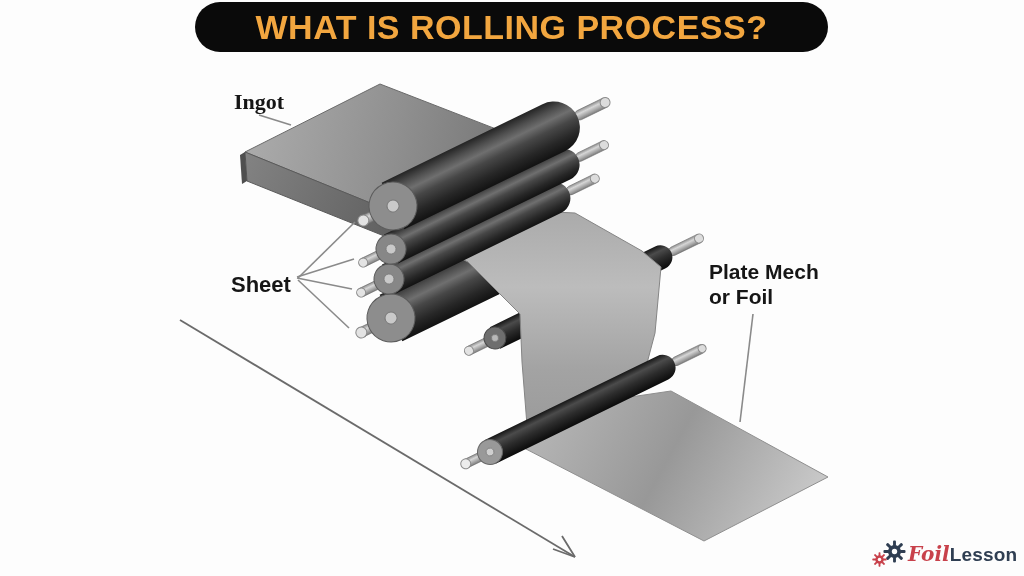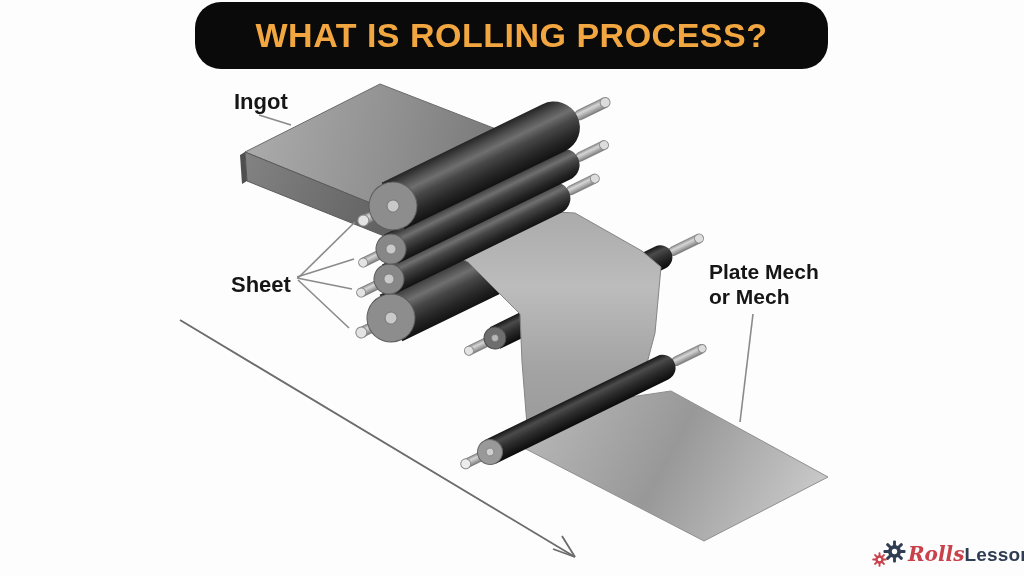--- a/index.html
+++ b/index.html
@@ -1,23 +1,23 @@
 <!DOCTYPE html>
 <html><head>
 <meta charset="utf-8">
 <style>
   html,body{margin:0;padding:0;background:#ffffff;}
   .canvas{position:relative;width:1024px;height:576px;background:#fdfdfd;
           font-family:"Liberation Sans",sans-serif;overflow:hidden;}
-  .banner{position:absolute;left:195px;top:2px;width:633px;height:67px;
+  .banner{position:absolute;left:195px;top:2px;width:633px;height:50px;
           background:#0a0a0a;border-radius:26px;display:flex;align-items:center;justify-content:center;}
   .banner-title{font-weight:bold;font-size:34px;letter-spacing:.5px;color:#F2A63F;white-space:nowrap;}
   .diagram-svg{position:absolute;left:0;top:0;}
   .label{position:absolute;font-weight:bold;color:#161616;white-space:nowrap;}
-  .label-ingot{left:234px;top:89px;font-size:22px;}
+  .label-ingot{left:234px;top:89px;font-size:22px;font-family:Liberation Serif, serif;}
   .label-rolls{left:231px;top:272px;font-size:22px;}
   .label-plate{left:709px;top:259px;font-size:21px;line-height:25px;}
   .logo{position:absolute;left:871px;top:539px;height:30px;display:flex;align-items:center;}
   .logo-gears{position:relative;width:37px;height:30px;flex:0 0 auto;}
   .gear-navy{position:absolute;left:12px;top:1px;}
   .gear-red{position:absolute;left:1px;top:13px;}
   .logo-text{display:flex;align-items:baseline;}
   .logo-mech{font-family:"DejaVu Serif",serif;font-style:italic;font-weight:bold;
              font-size:20px;color:#C8414B;}
   .logo-lesson{font-weight:bold;font-size:19px;color:#2F3E52;letter-spacing:.2px;}
@@ -155,21 +155,21 @@
   </svg>
 
   <div class="banner" style="background-color: rgb(10, 10, 10);">
     <span class="banner-title" style="color: rgb(242, 166, 63);">WHAT IS ROLLING PROCESS?</span>
   </div>
 
   <div class="label label-ingot" style="color: rgb(22, 22, 22);">Ingot</div>
   <div class="label label-rolls" style="color: rgb(22, 22, 22);">Sheet</div>
   <div class="label label-plate" style="color: rgb(22, 22, 22);">
     <div>Plate Mech</div>
-    <div>or Mech</div>
+    <div>or Foil</div>
   </div>
 
   <div class="logo">
     <div class="logo-gears">
       <svg class="gear-navy" width="23" height="23" viewBox="0 0 24 24" fill="#2F3E52" style="fill: rgb(47, 62, 82);">
         <circle cx="12" cy="12" r="6.8"></circle>
         <g>
           <rect x="10.5" y="0.5" width="3" height="6" rx="1"></rect>
           <rect x="10.5" y="0.5" width="3" height="6" rx="1" transform="rotate(45 12 12)"></rect>
           <rect x="10.5" y="0.5" width="3" height="6" rx="1" transform="rotate(90 12 12)"></rect>
@@ -190,18 +190,18 @@
           <rect x="10.5" y="0.5" width="3" height="6" rx="1" transform="rotate(135 12 12)"></rect>
           <rect x="10.5" y="0.5" width="3" height="6" rx="1" transform="rotate(180 12 12)"></rect>
           <rect x="10.5" y="0.5" width="3" height="6" rx="1" transform="rotate(225 12 12)"></rect>
           <rect x="10.5" y="0.5" width="3" height="6" rx="1" transform="rotate(270 12 12)"></rect>
           <rect x="10.5" y="0.5" width="3" height="6" rx="1" transform="rotate(315 12 12)"></rect>
         </g>
         <circle cx="12" cy="12" r="2.8" fill="#fdfdfd"></circle>
       </svg>
     </div>
     <div class="logo-text">
-      <span class="logo-mech" style="color: rgb(200, 65, 75);">Rolls</span>
+      <span class="logo-mech" style="color: rgb(200, 65, 75);">Foil</span>
         <span class="logo-lesson" style="color: rgb(47, 62, 82);">Lesson</span>
     </div>
   </div>
 
 </div>
 
 </body></html>

